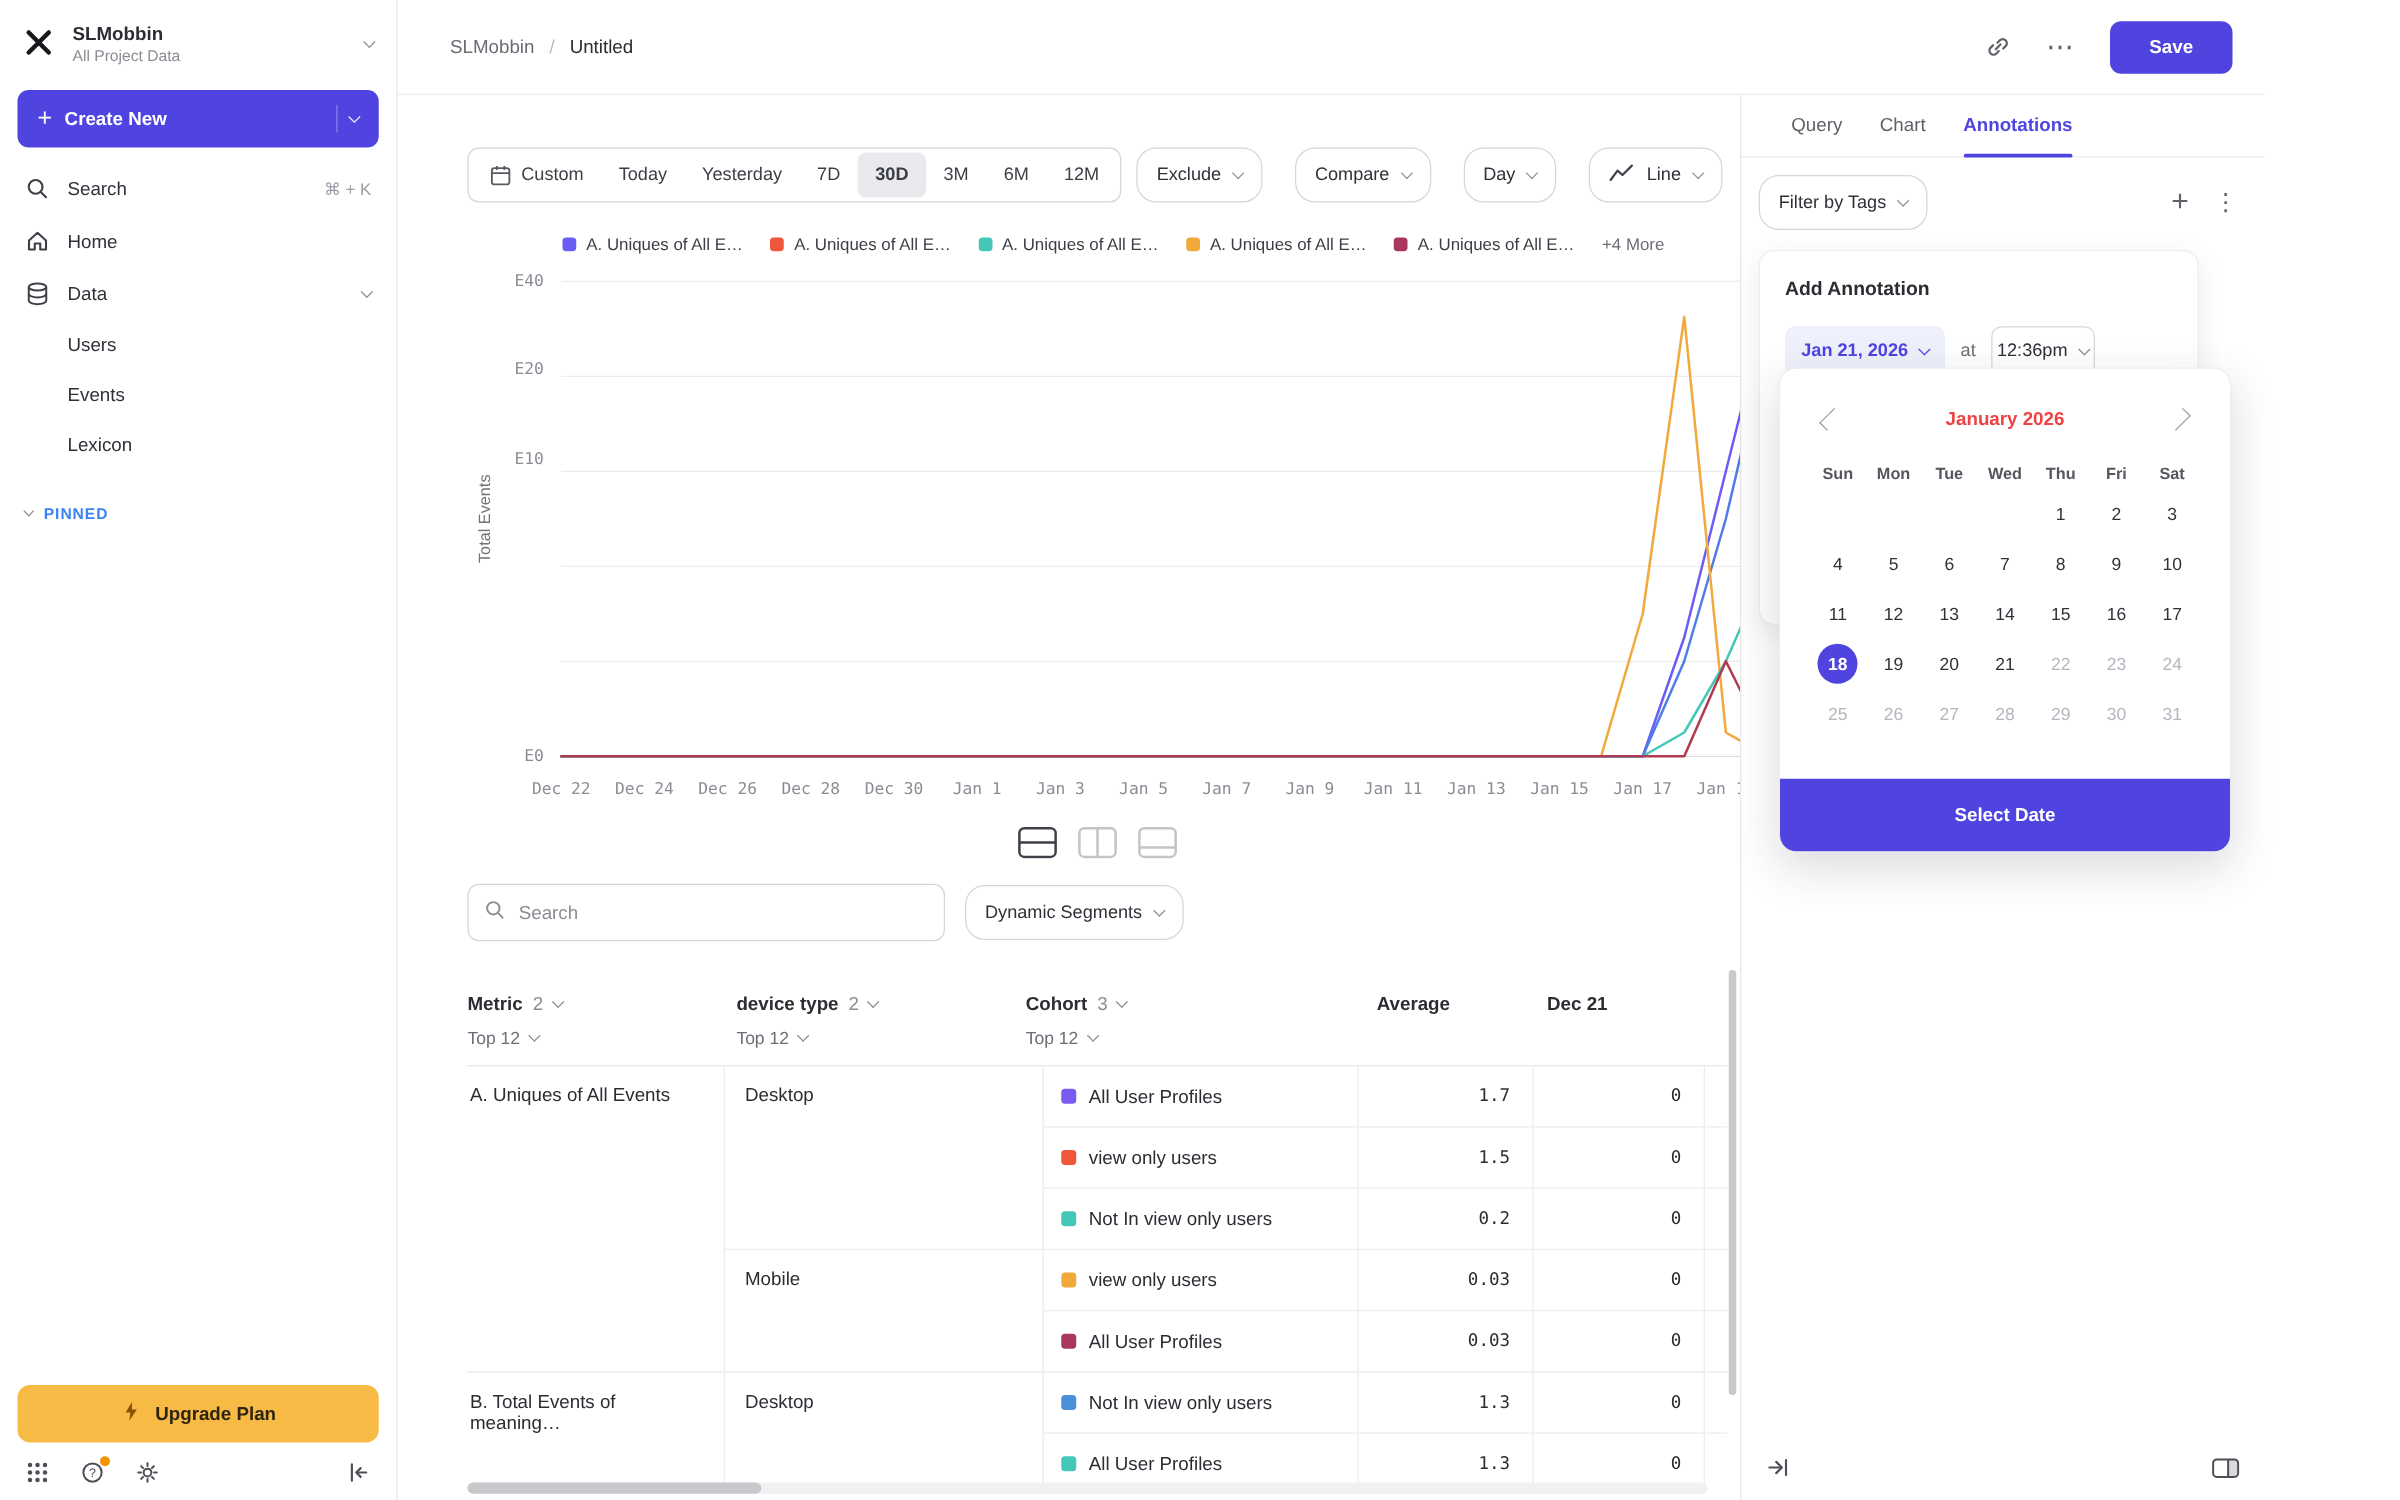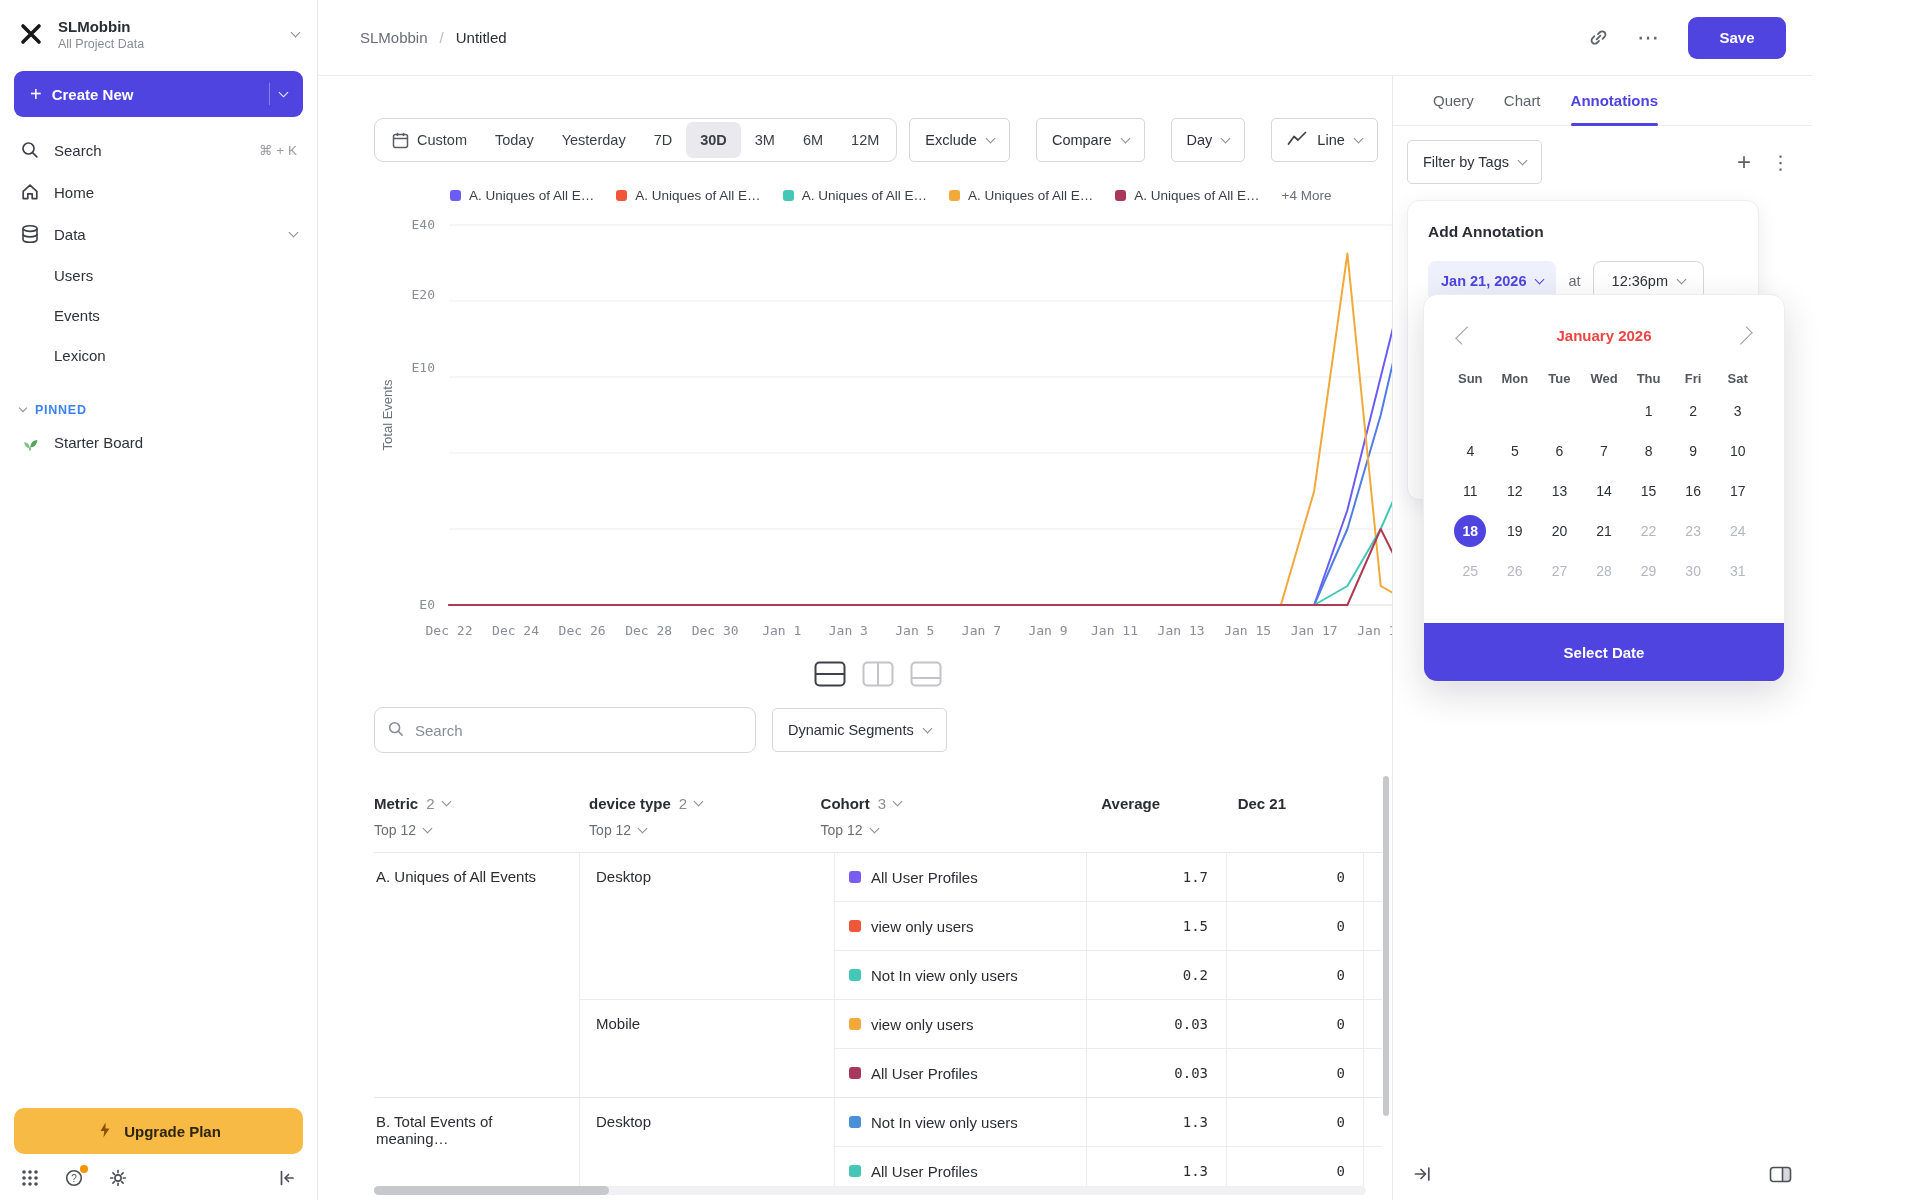--- a/index.html
+++ b/index.html
@@ -52,21 +52,21 @@
   .save-btn{width:98px;height:42px;border-radius:9px;background:#4f44e0;color:#fff;font-size:15px;font-weight:600;display:flex;align-items:center;justify-content:center}
 
   .content{flex:1;display:flex;min-height:0}
 
   
   .canvas{flex:1;min-width:0;position:relative;padding:0 10px 0 56px;overflow:hidden}
   .toolbar{display:flex;align-items:center;margin-top:42px}
   .seg{display:flex;align-items:center;border:1px solid #d6d7db;border-radius:9px;padding:3px;height:44px}
   .seg-item{height:36px;display:flex;align-items:center;gap:8px;padding:0 14px;border-radius:7px;font-size:14.5px;color:#3c3e45;cursor:pointer;white-space:nowrap}
   .seg-item.active{background:#e9e9ee;font-weight:600}
-  .dd{display:flex;align-items:center;gap:10px;height:44px;padding:0 15px;border:1px solid #d6d7db;border-radius:5px;background:#fff;font-size:14.5px;color:#2f3138;white-space:nowrap}
+  .dd{display:flex;align-items:center;gap:10px;height:44px;padding:0 15px;border:1px solid #d6d7db;border-radius:16px;background:#fff;font-size:14.5px;color:#2f3138;white-space:nowrap}
   .ml12{margin-left:12px}.ml26{margin-left:26px}
 
   .legend{display:flex;align-items:center;gap:22px;margin:26px 0 0 76px;font-size:13.5px;color:#3c3e45}
   .legend-item{display:flex;align-items:center;gap:8px}
   .legend-swatch{width:11px;height:11px;border-radius:3px;flex:none}
   .legend-more{color:#6b6d75}
 
   .chart-wrap{margin-top:6px}
   .chart-wrap svg{display:block}
   .tick{font-family:"DejaVu Sans Mono",monospace;font-size:13px;fill:#8b8d95}
@@ -124,21 +124,21 @@
   .tab.active{color:#4f44e0;font-weight:600}
   .tab.active::after{content:'';position:absolute;left:0;right:0;bottom:-1px;height:3px;border-radius:2px;background:#4f44e0}
   .filter-row{display:flex;align-items:center;margin-top:14px;padding:0 22px 0 14px}
   .filter-row .plus-btn{margin-left:auto;font-size:24px;color:#5f6168;font-weight:400}
   .filter-row .kebab{margin-left:20px;font-size:19px;color:#5f6168}
   .anno-card{margin:16px 16px 0 14px;width:352px;height:300px;background:#fff;border:1px solid #ededf0;border-radius:12px;box-shadow:0 6px 22px rgba(28,30,50,.08);padding:22px 20px;position:relative;z-index:1}
   .anno-title{font-size:15.5px;font-weight:700;color:#2b2d33}
   .anno-date-row{display:flex;align-items:center;gap:12px;margin-top:20px}
   .date-pill{height:40px;border-radius:8px;background:#eef0fb;color:#4f44e0;font-weight:600;font-size:14.5px;display:flex;align-items:center;gap:10px;padding:0 13px}
   .at{color:#6b6d75;font-size:14.5px}
-  .time-pill{height:40px;border-radius:8px;border:1px solid #d6d7db;background:#fff;font-size:14.5px;color:#2f3138;display:flex;align-items:center;gap:10px;padding:0 18px}
+  .time-pill{height:40px;border-radius:8px;border:1px solid #d6d7db;background:#fff;font-size:14.5px;color:#2f3138;display:flex;align-items:center;gap:10px;padding:0 4px}
   .cal-popup{position:absolute;left:30px;top:218px;width:362px;background:#fff;border:1px solid #ededf0;border-radius:14px;box-shadow:0 12px 36px rgba(28,30,50,.16);z-index:3;padding:24px 24px 90px}
   .cal-head{display:flex;align-items:center;padding:0 8px;height:32px}
   .cal-month{flex:1;text-align:center;font-size:15px;font-weight:600;color:#ef4444}
   .cal-weekdays{display:grid;grid-template-columns:repeat(7,1fr);margin-top:16px;height:22px}
   .wd{display:flex;align-items:center;justify-content:center;font-size:13px;font-weight:700;color:#55575e}
   .cal-grid{display:grid;grid-template-columns:repeat(7,1fr);grid-auto-rows:40px;margin-top:2px}
   .day{display:flex;align-items:center;justify-content:center;font-size:14px;color:#2f3138;cursor:pointer}
   .day.dis{color:#b4b6bf;cursor:default}
   .day.sel{position:relative;color:#fff;font-weight:600}
   .day.sel::before{content:'';position:absolute;width:32px;height:32px;border-radius:50%;background:#4f44e0;z-index:-1}
@@ -210,30 +210,20 @@
       <div class="nav-sub">
           <span>Events</span>
         </div>
       <div class="nav-sub">
           <span>Lexicon</span>
         </div>
 
       <div class="pinned-row">
         <span class="chev" style="width:6px;height:6px"></span>
         <span>PINNED</span>
-      </div>
-      <div class="nav-item">
-        <span class="nav-ic">
-          <svg width="20" height="20" viewBox="0 0 20 20">
-              <path d="M10.2 16.5 C10.2 11 13 8.2 17.3 8 C17 12.6 14.5 15.3 10.2 15.6 Z" fill="#57a55a"></path>
-              <path d="M9.8 16.5 C9.8 12.6 7.6 10.4 4.2 10.2 C4.4 13.8 6.6 15.9 9.8 16.2 Z" fill="#7cc47f"></path>
-              <line x1="10" y1="15.8" x2="10" y2="18.6" stroke="#57a55a" stroke-width="1.4"></line>
-            </svg>
-        </span>
-        <span>Starter Board</span>
       </div>
     </div>
 
     <div class="sidebar-bottom">
       <button class="upgrade">
         <span>
           <svg width="18" height="18" viewBox="0 0 18 18">
               <path d="M9.5 1.5 L4.5 10 H8.3 L7.4 16.5 L13.5 7.5 H9.6 Z" fill="#8a5200"></path>
             </svg>
         </span>

